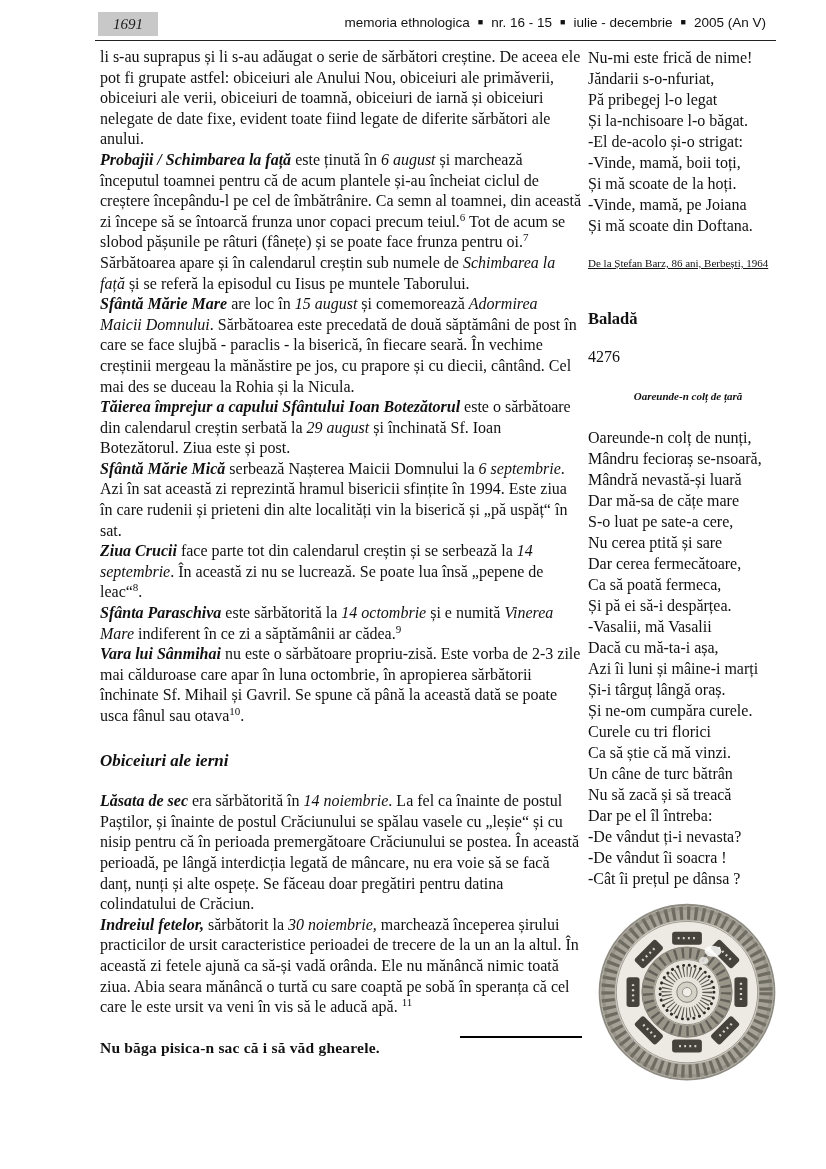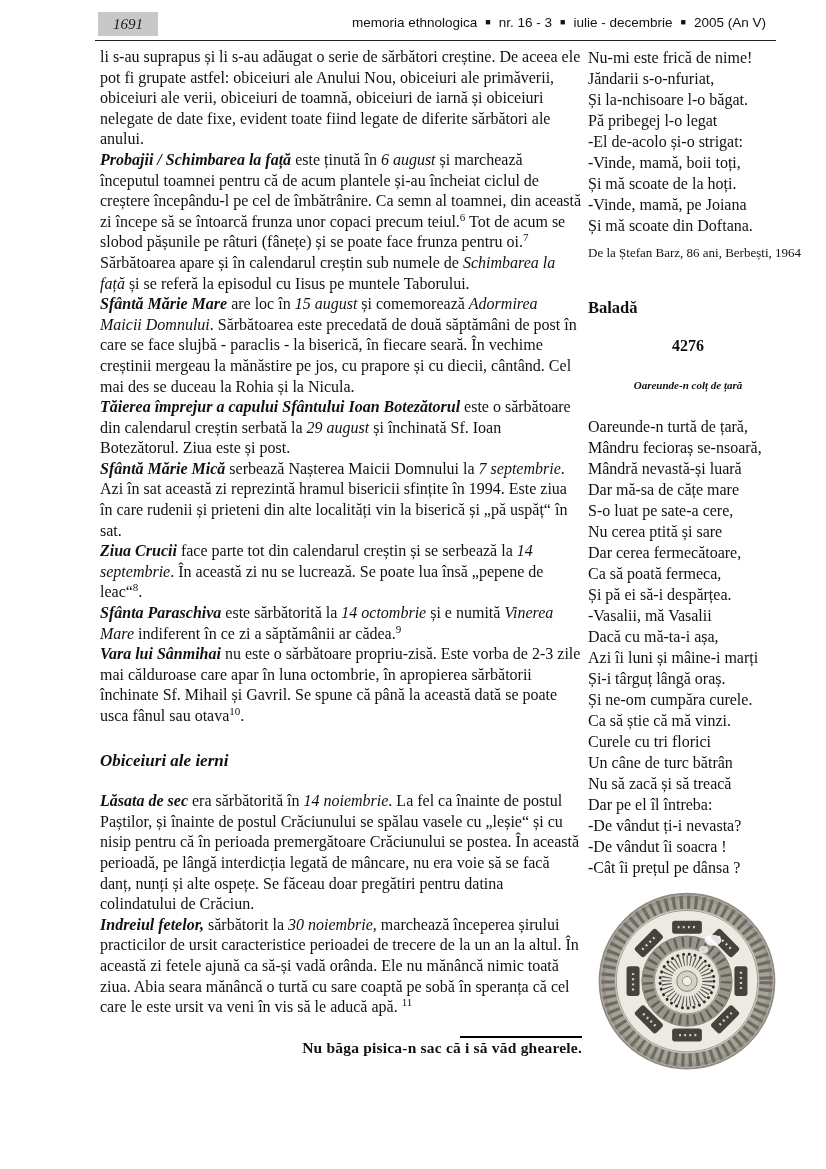--- a/index.html
+++ b/index.html
@@ -48,106 +48,106 @@
   }
   .r-bi{font-weight:bold;font-style:italic;}
   .r-i{font-style:italic;}
   sup{font-size:11px;line-height:0;}
   .footnote-rule{
     width:122px;border-top:2px solid #000;
     margin:18px 0 0 auto;
   }
   .proverb{
     margin-top:24px;
-    text-align:right;
+    text-align:left;
     font-weight:bold;font-size:15.5px;
     letter-spacing:.2px;
   }
   
   .poem .line{white-space:nowrap;}
-  .attribution{font-size:13px;margin-top:6px;white-space:nowrap;}
+  .attribution{font-size:11px;margin-top:17px;white-space:nowrap;text-decoration:underline;}
   .balada-label{font-size:16.5px;font-weight:bold;margin:34px 0 0 0;}
-  .balada-number{text-align:center;margin-top:17px;font-weight:bold;}
+  .balada-number{text-align:left;margin-top:17px;}
   .balada-title{
     text-align:center;margin-top:19px;
     font-weight:bold;font-style:italic;font-size:11px;
   }
   .balada-poem{margin-top:20px;}
   .plate-wrap{margin-top:12px;width:198px;text-align:center;}
 </style>
 </head>
 <body>
 
 <div class="page">
 
   <div class="page-num-badge">
     <span>1691</span>
   </div>
   <div class="journal-line">
-    <span class="seg">memoria ethnologica</span><span class="bullet">■</span><span class="seg">nr. 16 - 3</span><span class="bullet">■</span><span class="seg">iulie - decembrie</span><span class="bullet">■</span><span class="seg">2005 (An V)</span>
+    <span class="seg">memoria ethnologica</span><span class="bullet">■</span><span class="seg">nr. 16 - 15</span><span class="bullet">■</span><span class="seg">iulie - decembrie</span><span class="bullet">■</span><span class="seg">2005 (An V)</span>
   </div>
   <div class="header-rule"></div>
 
   <div class="main-col">
     <p><span>li s-au suprapus și li s-au adăugat o serie de sărbători creștine. De aceea ele pot fi grupate astfel: obiceiuri ale Anului Nou, obiceiuri ale primăverii, obiceiuri ale verii, obiceiuri de toamnă, obiceiuri de iarnă și obiceiuri nelegate de date fixe, evident toate fiind legate de diferite sărbători ale anului.</span></p>
 
     <div>
         <p><span class="r-bi">Probajii / Schimbarea la față </span><span>este ținută în </span><span class="r-i">6 august</span><span> și marchează începutul toamnei pentru că de acum plantele și-au încheiat ciclul de creștere începându-l pe cel de îmbătrânire. Ca semn al toamnei, din această zi începe să se întoarcă frunza unor copaci precum teiul.</span><sup>6</sup><span> Tot de acum se slobod pășunile pe râturi (fânețe) și se poate face frunza pentru oi.</span><sup>7</sup><span>  Sărbătoarea apare și în calendarul creștin sub numele de </span><span class="r-i">Schimbarea la față</span><span> și se referă la episodul cu Iisus pe muntele Taborului.</span></p>
         <p><span class="r-bi">Sfântă Mărie Mare</span><span>  are loc în </span><span class="r-i">15 august</span><span> și comemorează </span><span class="r-i">Adormirea Maicii Domnului</span><span>. Sărbătoarea este precedată de două săptămâni de post în care se face slujbă - paraclis - la biserică, în fiecare seară. În vechime creștinii mergeau la mănăstire pe jos, cu prapore și cu diecii, cântând. Cel mai des se duceau la Rohia și la Nicula.</span></p>
         <p><span class="r-bi">Tăierea împrejur a capului Sfântului Ioan Botezătorul</span><span> este o sărbătoare din calendarul creștin serbată la </span><span class="r-i">29 august</span><span> și  închinată Sf. Ioan Botezătorul. Ziua este și post.</span></p>
-        <p><span class="r-bi">Sfântă Mărie Mică</span><span> serbează Nașterea Maicii Domnului la </span><span class="r-i">7 septembrie</span><span>. Azi în sat această zi reprezintă hramul bisericii sfințite în 1994. Este ziua în care rudenii și prieteni din alte localități vin la biserică și „pă uspăț“ în sat.</span></p>
+        <p><span class="r-bi">Sfântă Mărie Mică</span><span> serbează Nașterea Maicii Domnului la </span><span class="r-i">6 septembrie</span><span>. Azi în sat această zi reprezintă hramul bisericii sfințite în 1994. Este ziua în care rudenii și prieteni din alte localități vin la biserică și „pă uspăț“ în sat.</span></p>
         <p><span class="r-bi">Ziua Crucii</span><span> face parte tot din calendarul creștin și se serbează la </span><span class="r-i">14 septembrie</span><span>. În această zi nu se lucrează. Se poate lua însă „pepene de leac“</span><sup>8</sup><span>.</span></p>
         <p><span class="r-bi">Sfânta Paraschiva</span><span> este sărbătorită la </span><span class="r-i">14 octombrie</span><span> și e numită </span><span class="r-i">Vinerea Mare</span><span> indiferent în ce zi a săptămânii ar cădea.</span><sup>9</sup></p>
         <p><span class="r-bi">Vara lui Sânmihai</span><span> nu este o sărbătoare propriu-zisă. Este vorba de 2-3 zile mai călduroase care apar în luna octombrie, în apropierea sărbătorii închinate Sf. Mihail și Gavril. Se spune că până la această dată se poate usca fânul sau otava</span><sup>10</sup><span>.</span></p>
       </div>
 
     <h2 class="section-heading">Obiceiuri ale ierni</h2>
     <div>
         <p><span class="r-bi">Lăsata de sec</span><span> era sărbătorită în </span><span class="r-i">14 noiembrie</span><span>. La fel ca înainte de postul Paștilor, și înainte de postul Crăciunului se spălau vasele cu „leșie“ și cu nisip pentru că în perioada premergătoare Crăciunului se postea. În această perioadă, pe lângă interdicția legată de mâncare, nu era voie să se facă danț, nunți și alte ospețe. Se făceau doar pregătiri pentru datina colindatului de Crăciun.</span></p>
         <p><span class="r-bi">Indreiul fetelor,</span><span> sărbătorit la </span><span class="r-i">30 noiembrie,</span><span> marchează începerea șirului practicilor de ursit caracteristice perioadei de trecere de la un an la altul. În această zi fetele ajună ca să-și vadă orânda. Ele nu mănâncă nimic toată ziua. Abia seara mănâncă o turtă cu sare coaptă pe sobă în speranța că cel care le este ursit va veni în vis să le aducă apă. </span><sup>11</sup></p>
       </div>
 
     <div class="footnote-rule"></div>
     <p class="proverb">Nu băga pisica-n sac că i să văd ghearele.</p>
   </div>
 
   <div class="side-col">
     <div class="poem">
         <div class="line">Nu-mi este frică de nime!</div>
         <div class="line">Jăndarii s-o-nfuriat,</div>
+        <div class="line">Pă pribegej l-o legat</div>
         <div class="line">Și la-nchisoare l-o băgat.</div>
-        <div class="line">Pă pribegej l-o legat</div>
         <div class="line">-El de-acolo și-o strigat:</div>
         <div class="line">-Vinde, mamă, boii toți,</div>
         <div class="line">Și mă scoate de la hoți.</div>
         <div class="line">-Vinde, mamă, pe Joiana</div>
         <div class="line">Și mă scoate din Doftana.</div>
       </div>
     <div class="attribution">De la Ștefan Barz, 86 ani, Berbești, 1964</div>
 
     <h3 class="balada-label">Baladă</h3>
     <div class="balada-number">4276</div>
     <div class="balada-title">Oareunde-n colț de țară</div>
     <div class="poem balada-poem">
-        <div class="line">Oareunde-n turtă de țară,</div>
+        <div class="line">Oareunde-n colț de nunți,</div>
         <div class="line">Mândru fecioraș se-nsoară,</div>
         <div class="line">Mândră nevastă-și luară</div>
         <div class="line">Dar mă-sa de cățe mare</div>
         <div class="line">S-o luat pe sate-a cere,</div>
         <div class="line">Nu cerea ptită și sare</div>
         <div class="line">Dar cerea fermecătoare,</div>
         <div class="line">Ca să poată fermeca,</div>
         <div class="line">Și pă ei să-i despărțea.</div>
         <div class="line">-Vasalii, mă Vasalii</div>
         <div class="line">Dacă cu mă-ta-i așa,</div>
         <div class="line">Azi îi luni și mâine-i marți</div>
         <div class="line">Și-i târguț lângă oraș.</div>
         <div class="line">Și ne-om cumpăra curele.</div>
+        <div class="line">Curele cu tri florici</div>
         <div class="line">Ca să știe că mă vinzi.</div>
-        <div class="line">Curele cu tri florici</div>
         <div class="line">Un câne de turc bătrân</div>
         <div class="line">Nu să zacă și să treacă</div>
         <div class="line">Dar pe el îl întreba:</div>
         <div class="line">-De vândut ți-i nevasta?</div>
         <div class="line">-De vândut îi soacra !</div>
         <div class="line">-Cât îi prețul pe dânsa ?</div>
       </div>
 
     <div class="plate-wrap">
       <svg width="192" height="186" viewBox="0 0 200 200">

